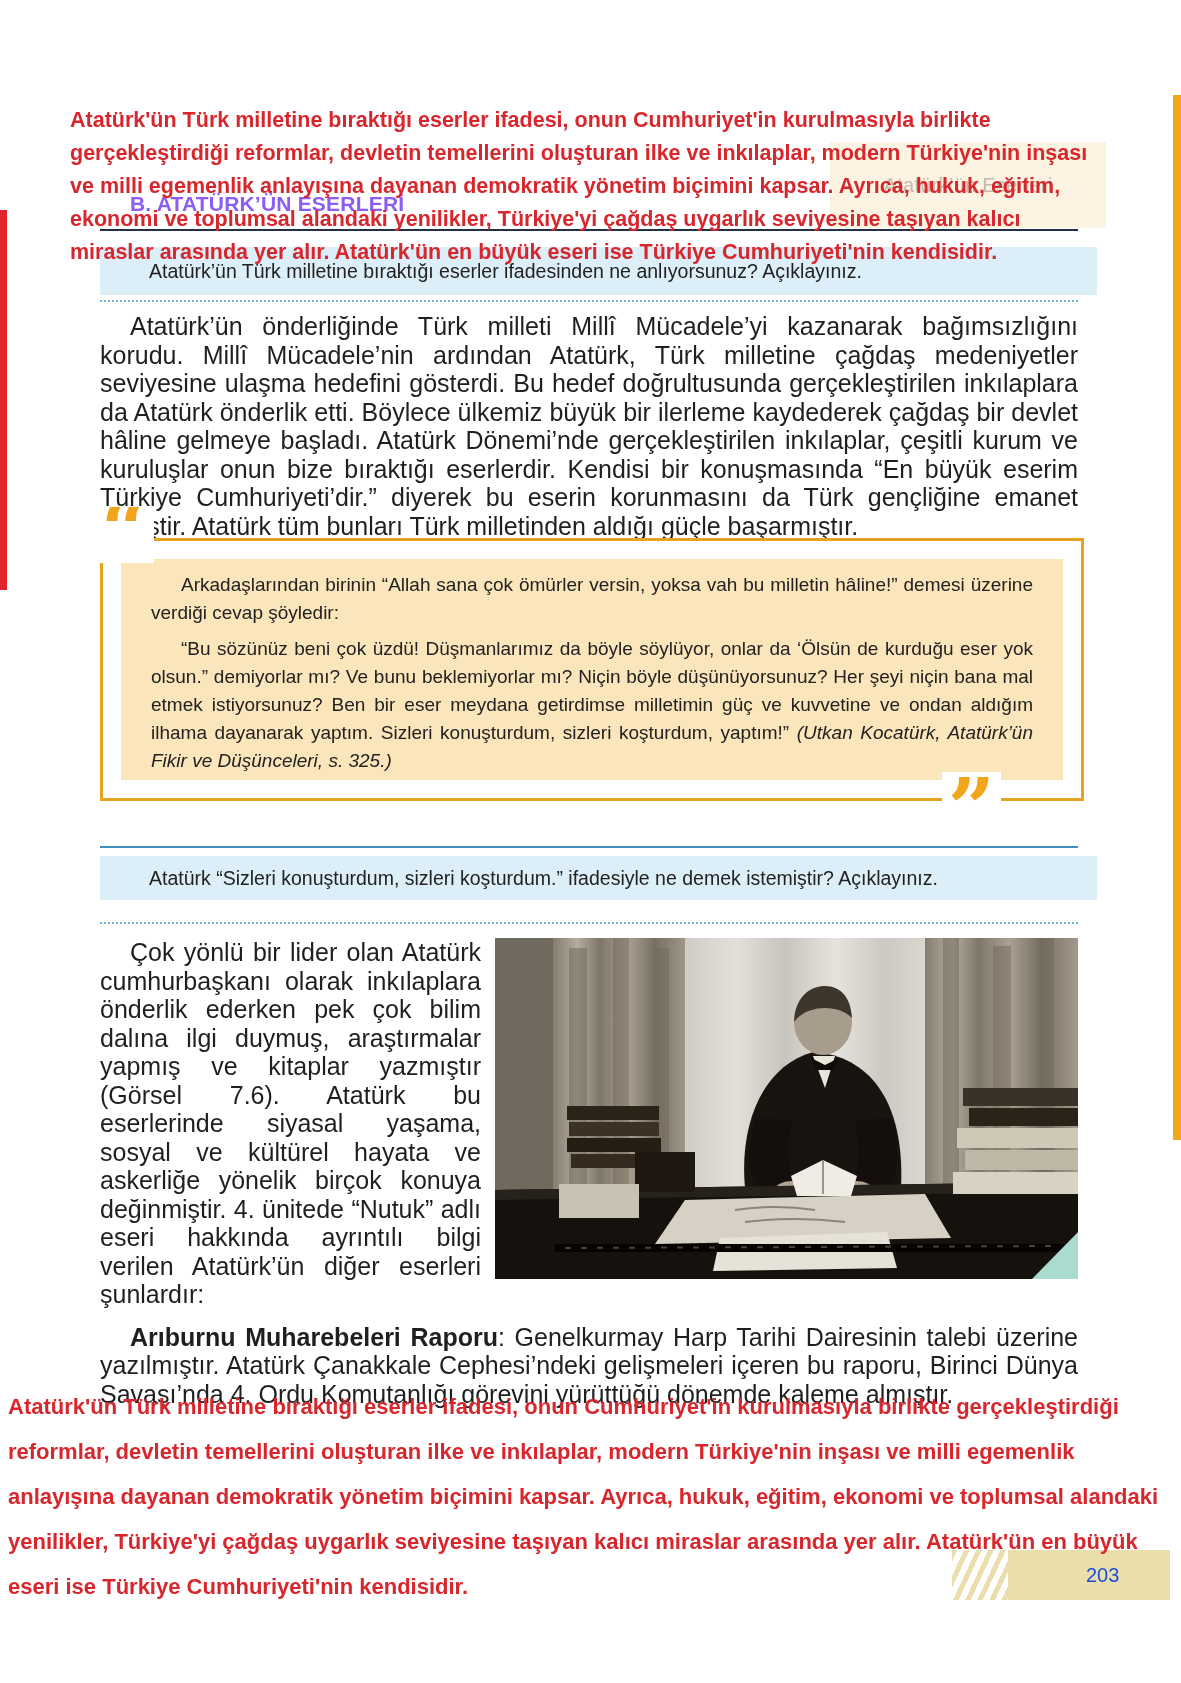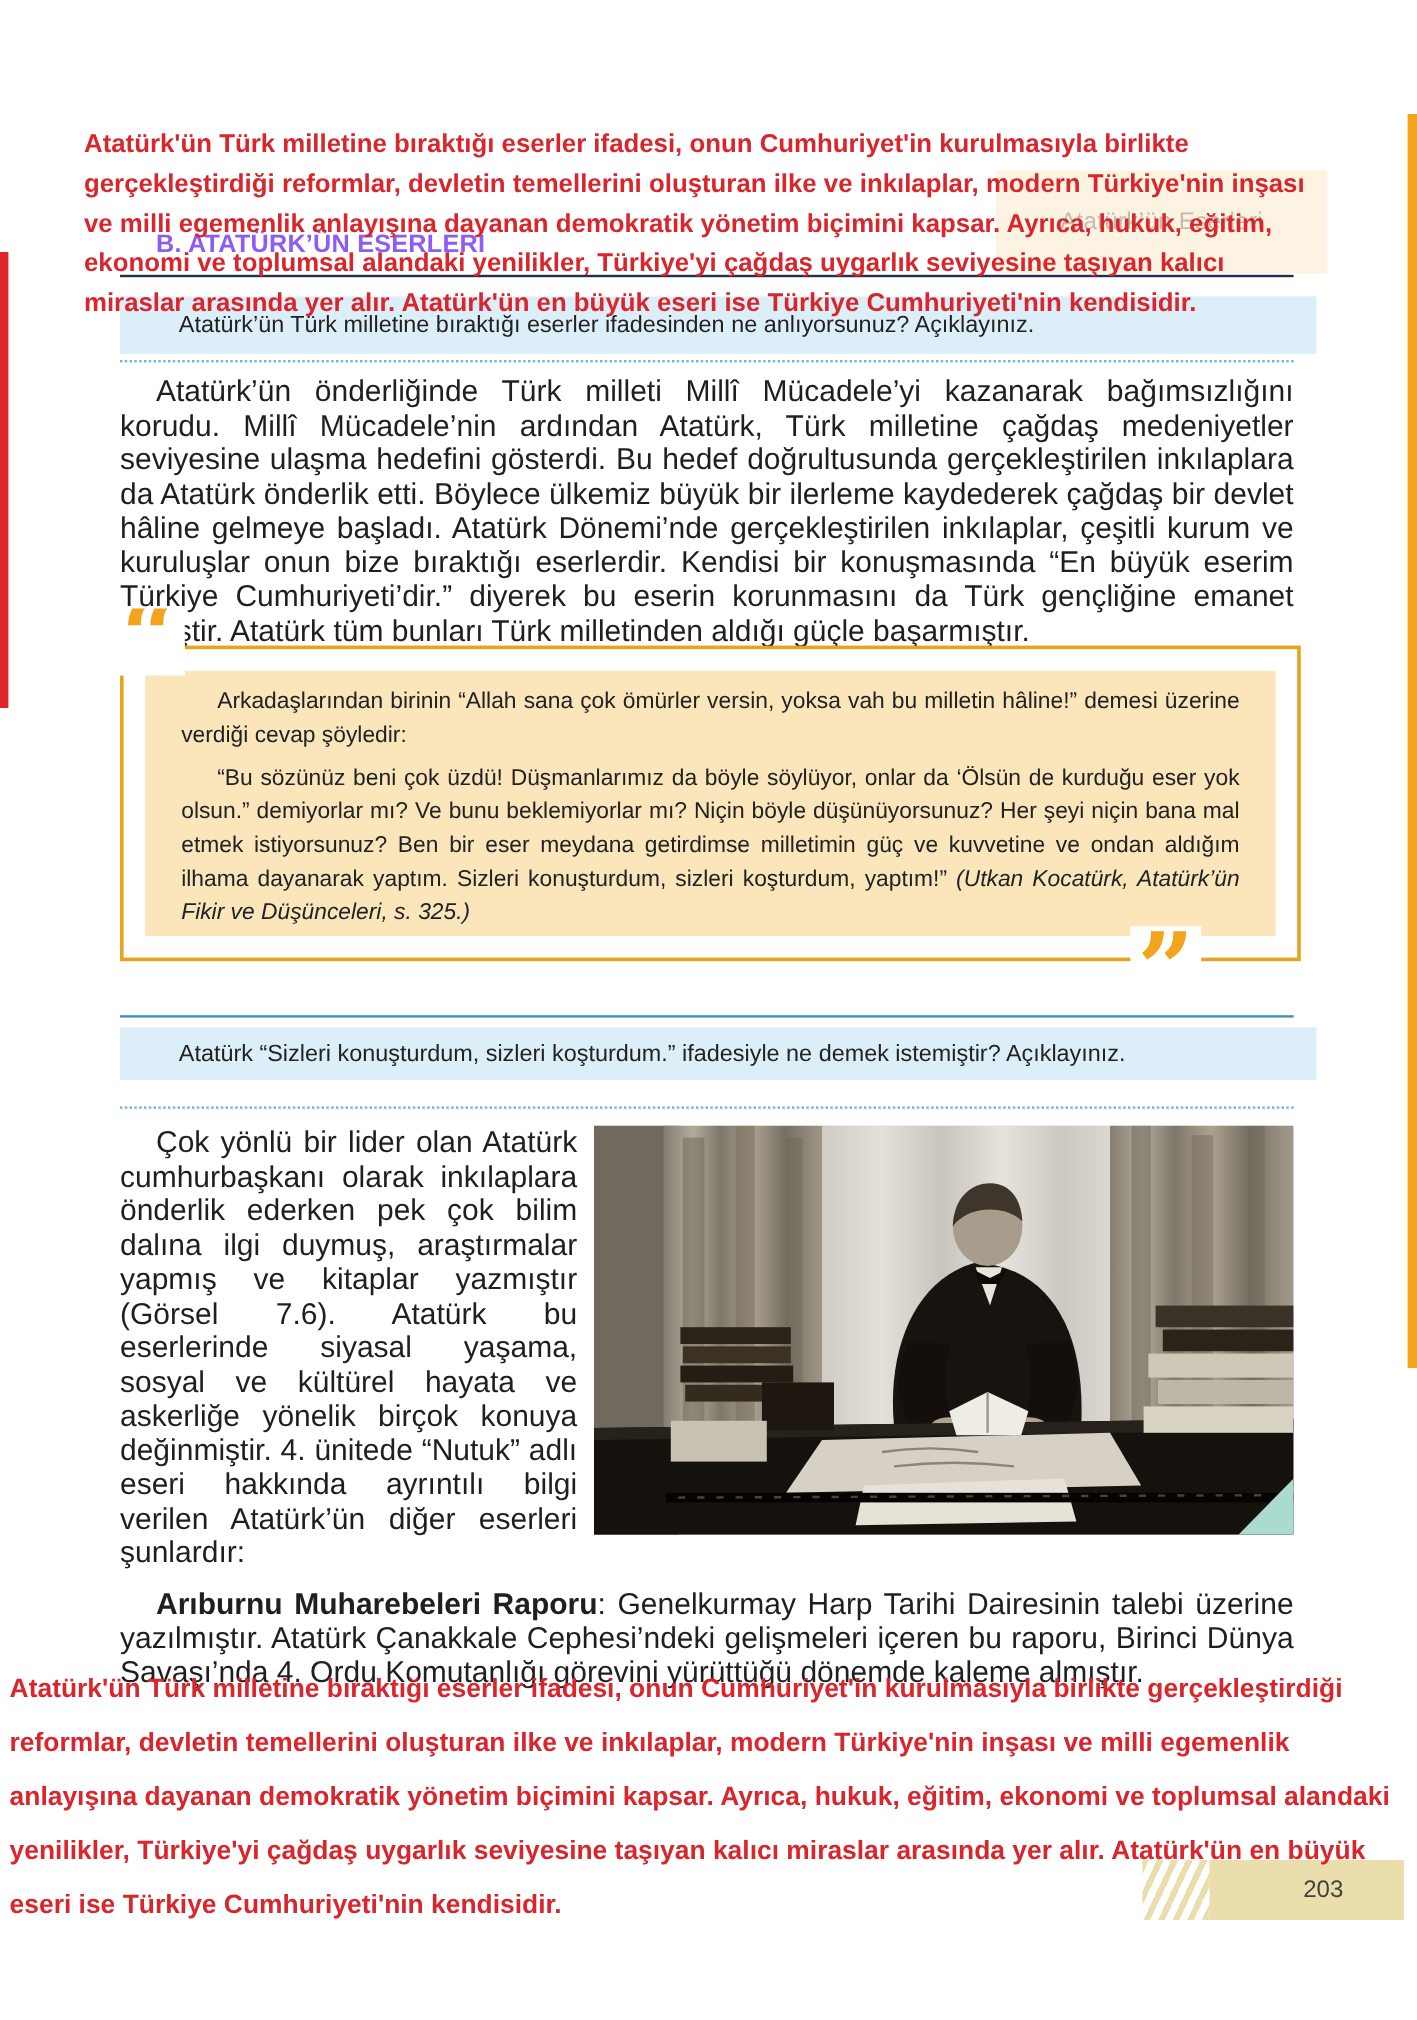--- a/index.html
+++ b/index.html
@@ -59,21 +59,21 @@
   .photo-figure{float:right;width:583px;margin:0 0 10px 14px;}
   .photo-figure svg{display:block;width:583px;height:341px;}
   .photo-caption{font-size:16px;color:#3d3d3d;letter-spacing:-0.3px;margin-top:10px;}
   .karlsbad{padding-left:14px;text-indent:35px;}
 
   
   .footer-stripes{left:952px;top:1550px;width:56px;height:50px;
     background:repeating-linear-gradient(115deg,#eadfac 0 5px,#ffffff 5px 11px);}
   .footer-band{left:1008px;top:1550px;width:162px;height:50px;background:#eadfac;
     display:flex;align-items:center;}
-  .footer-band span{font-size:20px;color:#404040;padding-left:78px;}
+  .footer-band span{font-size:20px;color:#1d4ed8;padding-left:78px;}
 
   b{font-weight:bold;}
 </style>
 </head>
 <body>
 
 <div class="abs edge-bar-left"></div>
 <div class="abs edge-bar-right"></div>
 
 <div class="abs section-header-band">

